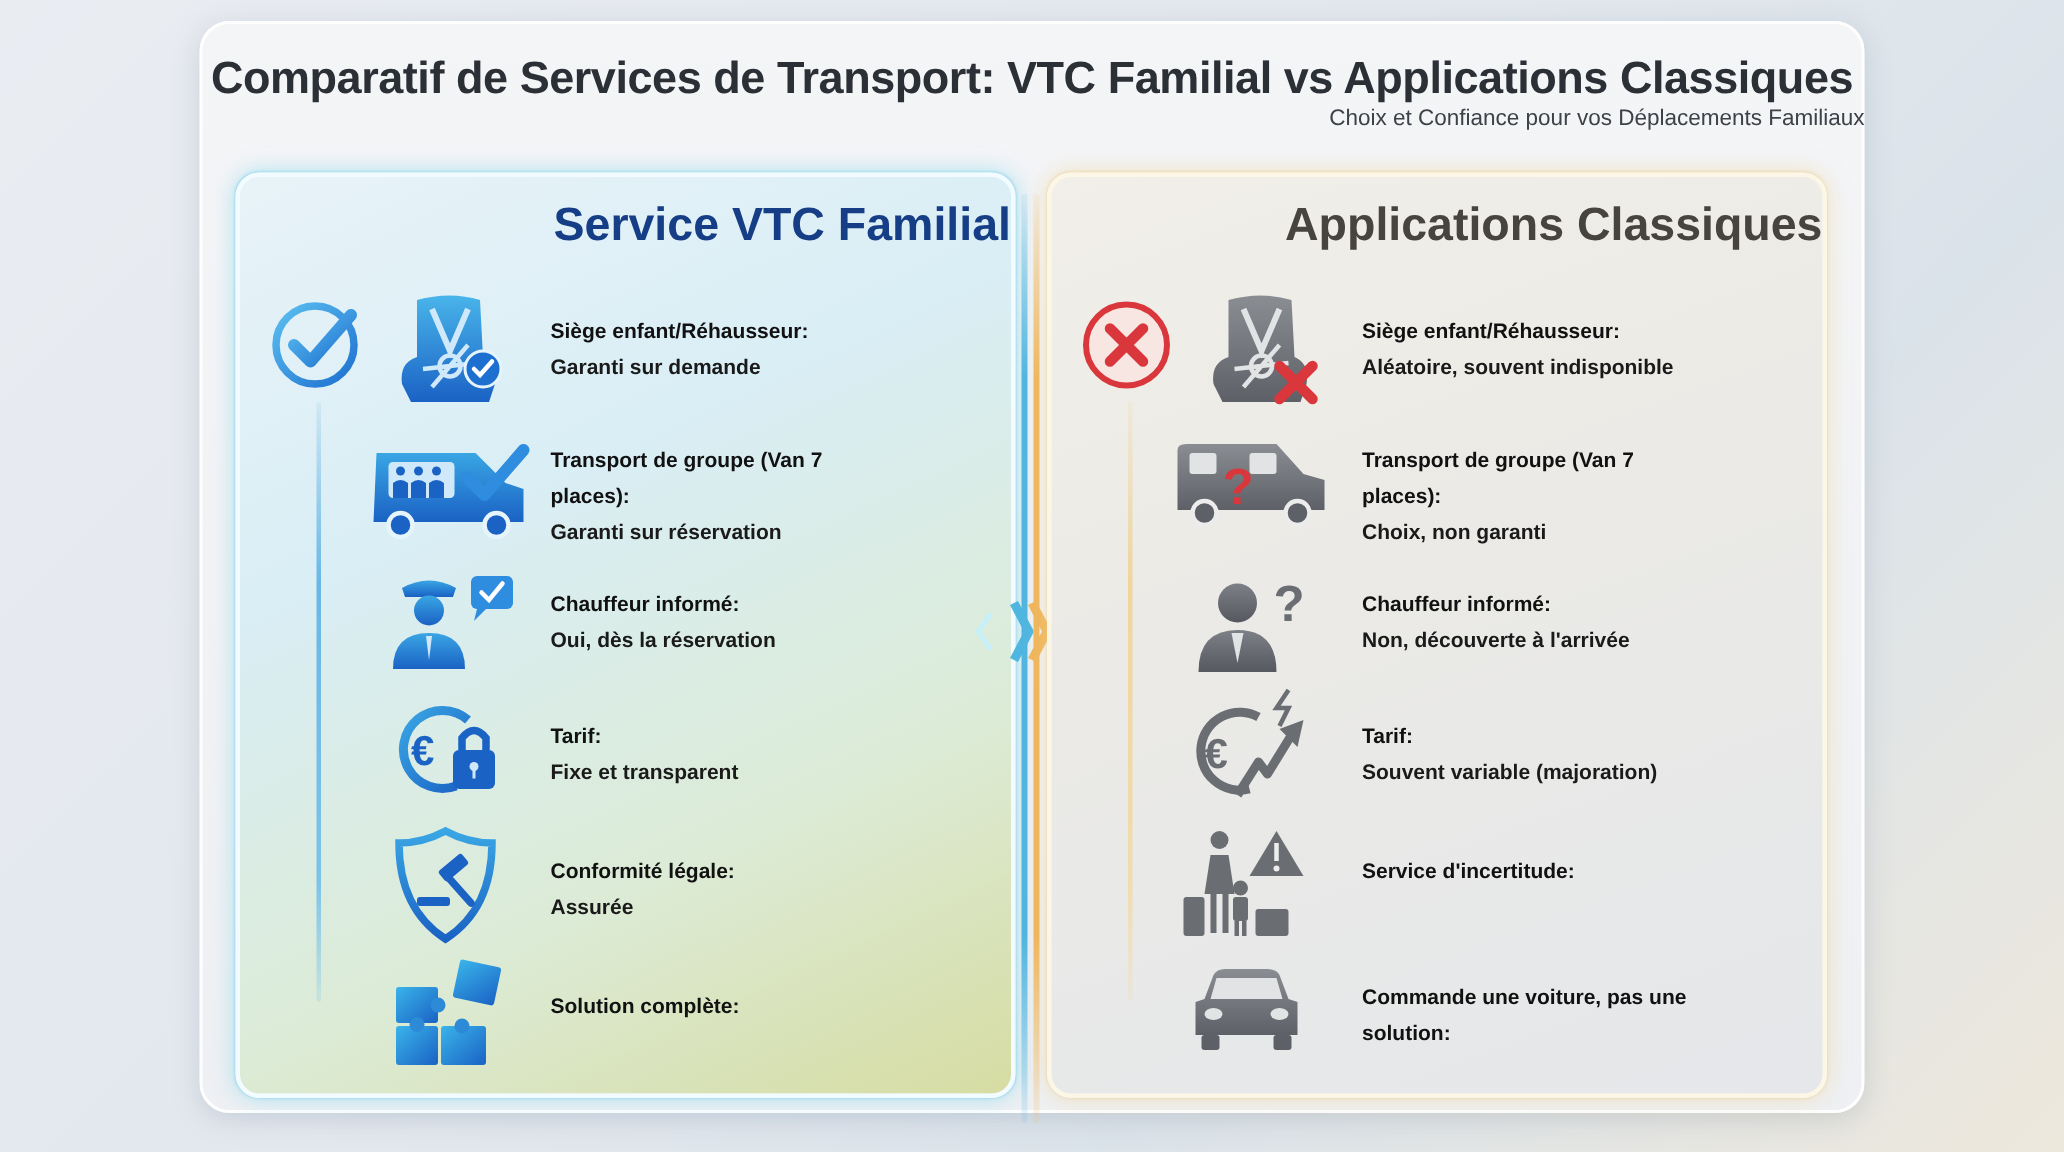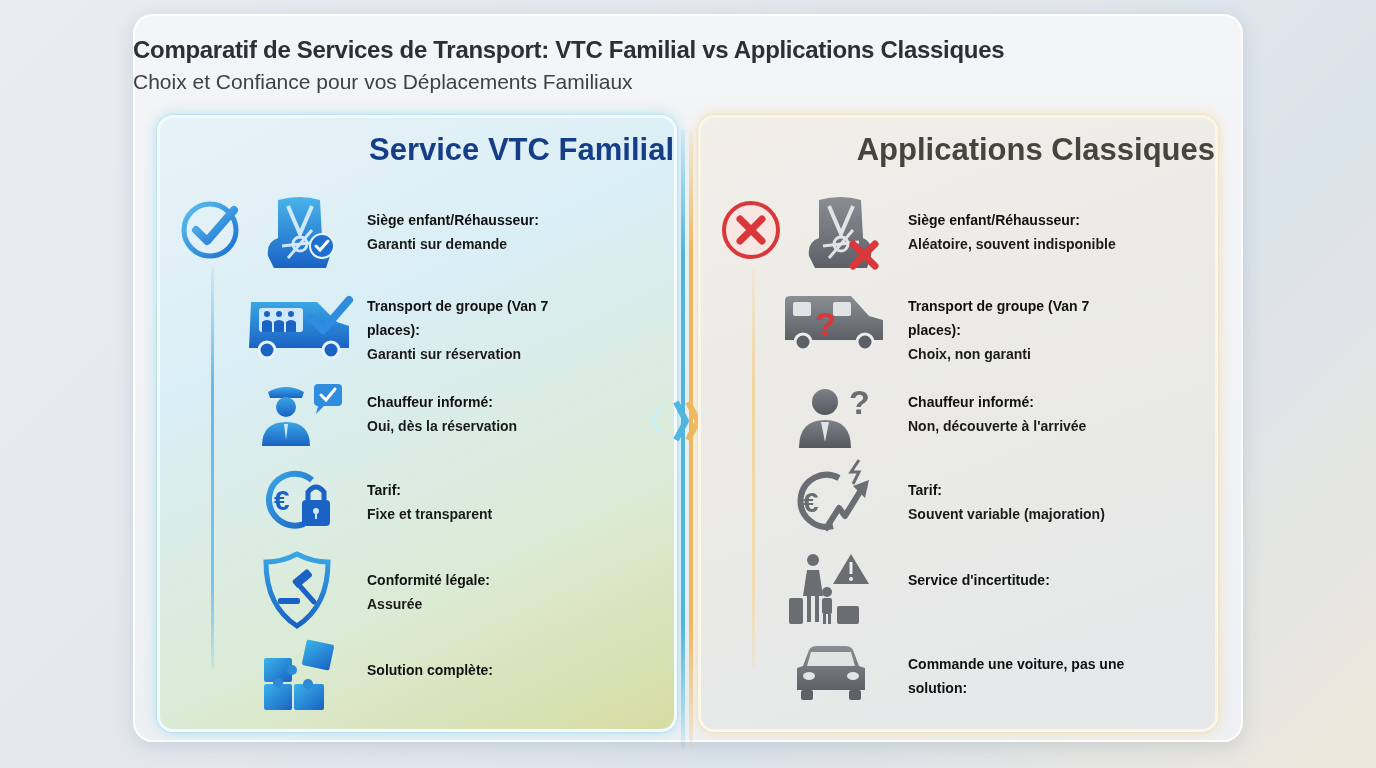--- a/index.html
+++ b/index.html
@@ -9,26 +9,26 @@
     background: linear-gradient(135deg, #e9ecf1 0%, #e3e8ee 45%, #dbe3ea 70%, #ede8dc 100%);
     position: relative;
   }
   .outer {
     position: absolute; left: 133px; top: 14px; width: 1110px; height: 728px;
     background: linear-gradient(180deg, #f4f5f7 0%, #eef0f3 100%);
     border-radius: 20px;
     box-shadow: 0 4px 18px rgba(120,135,155,0.25), inset 0 0 0 2px rgba(255,255,255,0.9);
   }
   .title {
-    position: absolute; left: 0; right: 0; top: 22px; text-align: left;
-    font-size: 24px; font-weight: bold; color: #2b2f36; letter-spacing: -0.3px;
+    position: absolute; left: 0; right: 0; top: 22px; text-align: center;
+    font-size: 30px; font-weight: bold; color: #2b2f36; letter-spacing: -0.3px;
   }
   .subtitle {
-    position: absolute; left: 0; right: 0; top: 56px; text-align: left;
-    font-size: 21px; color: #3d4148;
+    position: absolute; left: 0; right: 0; top: 56px; text-align: right;
+    font-size: 15px; color: #3d4148;
   }
   .panel {
     position: absolute; top: 101px; width: 520px; height: 617px; border-radius: 16px;
   }
   .panel.left {
     left: 24px;
     background: linear-gradient(155deg, #e8f3f8 0%, #d9eef5 35%, #dcebd6 70%, #d6dca2 100%);
     border: 3px solid #f2fbff;
     box-shadow: 0 0 14px rgba(110,210,235,0.55), 0 0 2px rgba(80,190,225,0.6);
   }

